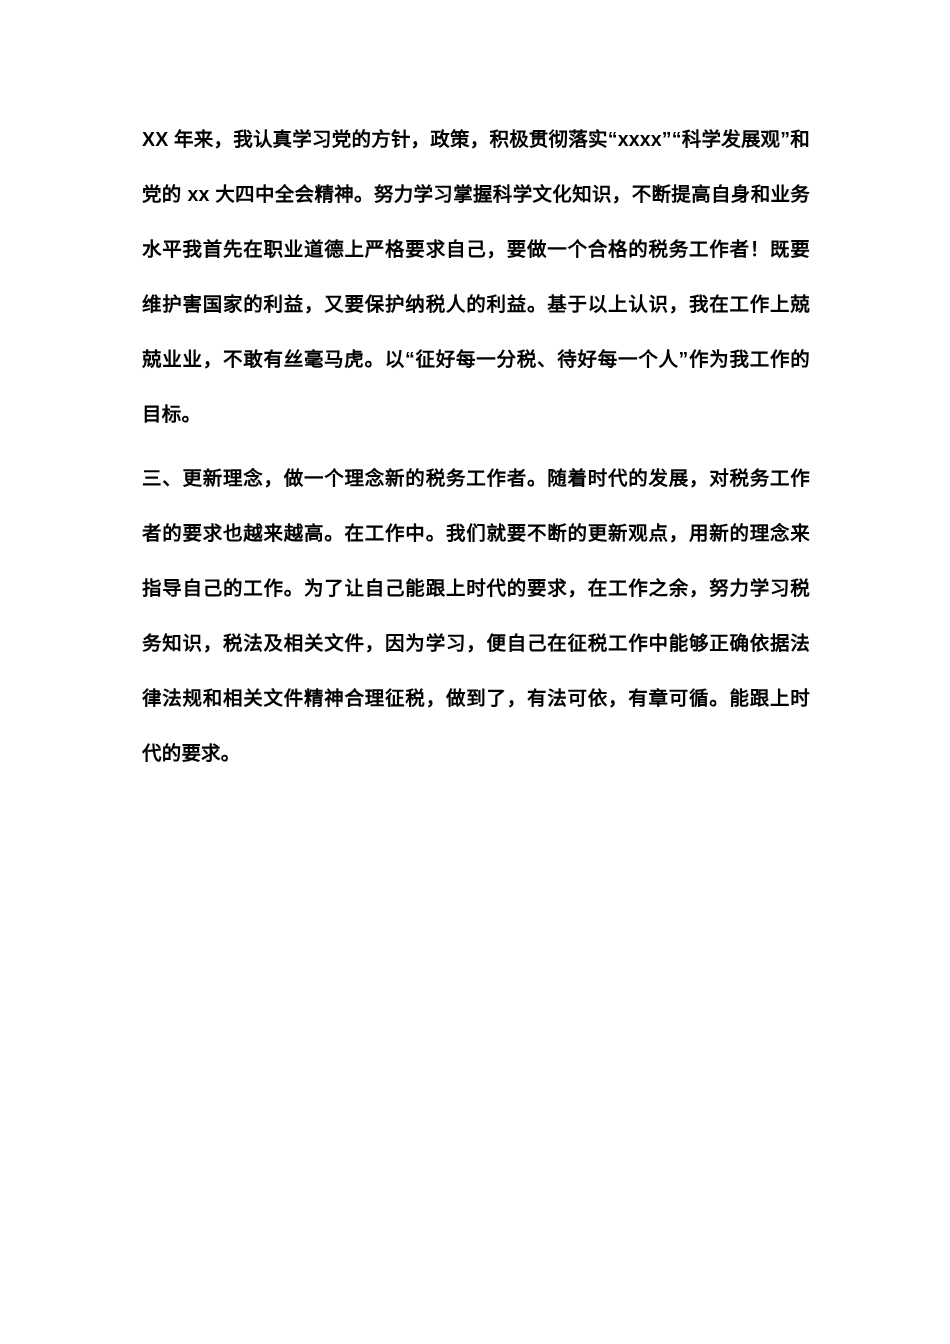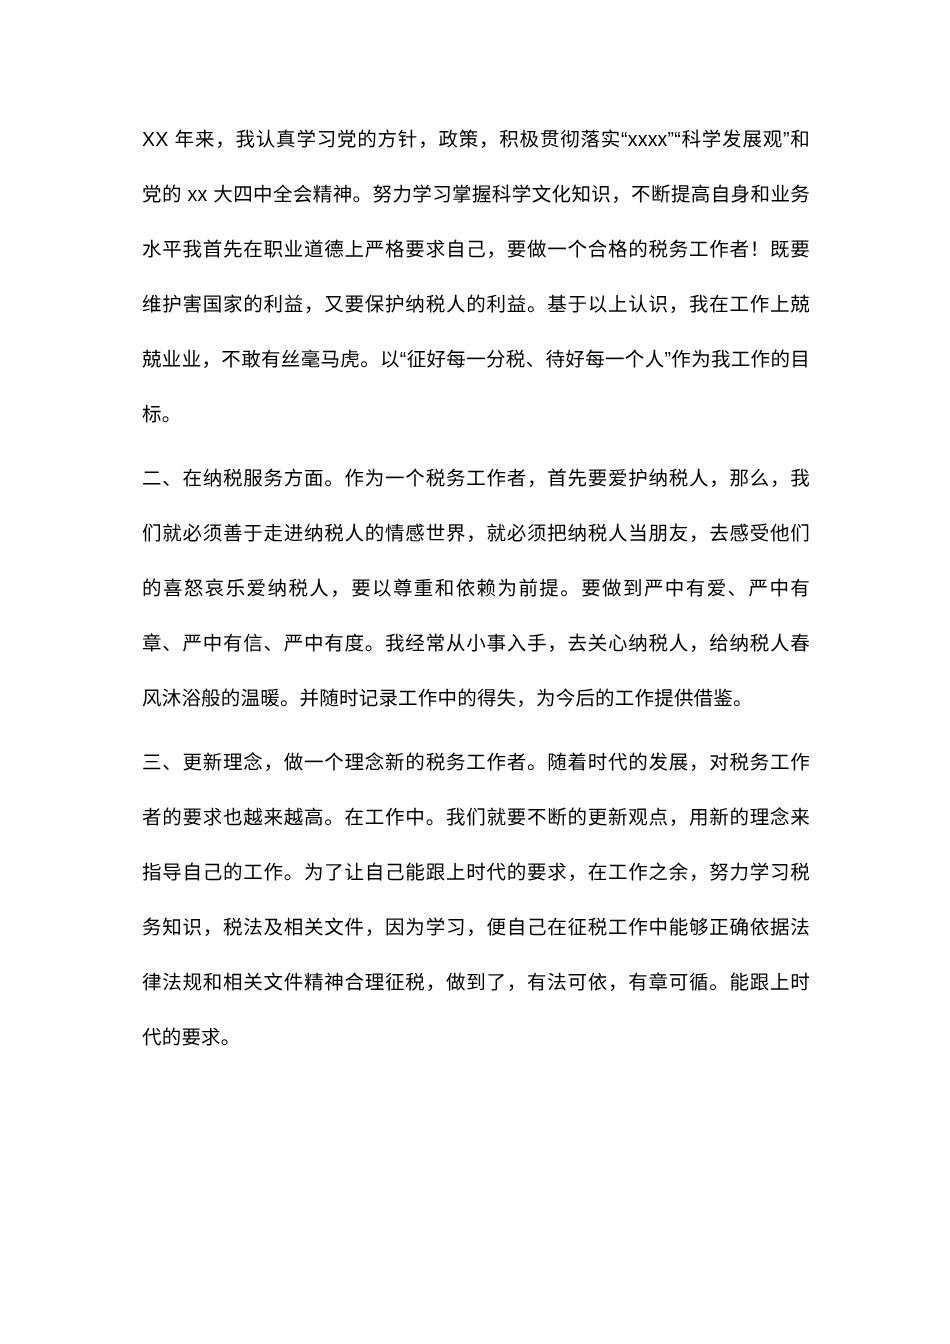--- a/index.html
+++ b/index.html
@@ -32,36 +32,35 @@
   .para {
     margin: 0;
     padding: 0;
     color: #000000;
     font-size: 19.5px;
     line-height: 55px;
     text-align: justify;
     text-justify: inter-character;
     letter-spacing: 0.2px;
     word-break: break-all;
-    font-weight: 400;
+    font-weight: 700;
     -webkit-font-smoothing: antialiased;
   }
 
   .para + .para {
     margin-top: 9px;
   }
 
   
   .para:last-child {
     overflow: hidden;
   }
 </style>
 </head>
 <body>
 
 <div id="page">
   <div id="doc-body">
     <p class="para">XX 年来，我认真学习党的方针，政策，积极贯彻落实“xxxx”“科学发展观”和党的 xx 大四中全会精神。努力学习掌握科学文化知识，不断提高自身和业务水平我首先在职业道德上严格要求自己，要做一个合格的税务工作者！既要维护害国家的利益，又要保护纳税人的利益。基于以上认识，我在工作上兢兢业业，不敢有丝毫马虎。以“征好每一分税、待好每一个人”作为我工作的目标。</p>
-    <p class="para">二、在纳税服务方面。作为一个税务工作者，首先要爱护纳税人，那么，我们就必须善于走进纳税人的情感世界，就必须把纳税人当朋友，去感受他们的喜怒哀乐爱纳税人，要以尊重和依赖为前提。要做到严中有爱、严中有章、严中有信、严中有度。我经常从小事入手，去关心纳税人，给纳税人春风沐浴般的温暖。并随时记录工作中的得失，为今后的工作提供借鉴。</p>
     <p class="para">三、更新理念，做一个理念新的税务工作者。随着时代的发展，对税务工作者的要求也越来越高。在工作中。我们就要不断的更新观点，用新的理念来指导自己的工作。为了让自己能跟上时代的要求，在工作之余，努力学习税务知识，税法及相关文件，因为学习，便自己在征税工作中能够正确依据法律法规和相关文件精神合理征税，做到了，有法可依，有章可循。能跟上时代的要求。</p>
 
   </div>
 </div>
 
 </body></html>

